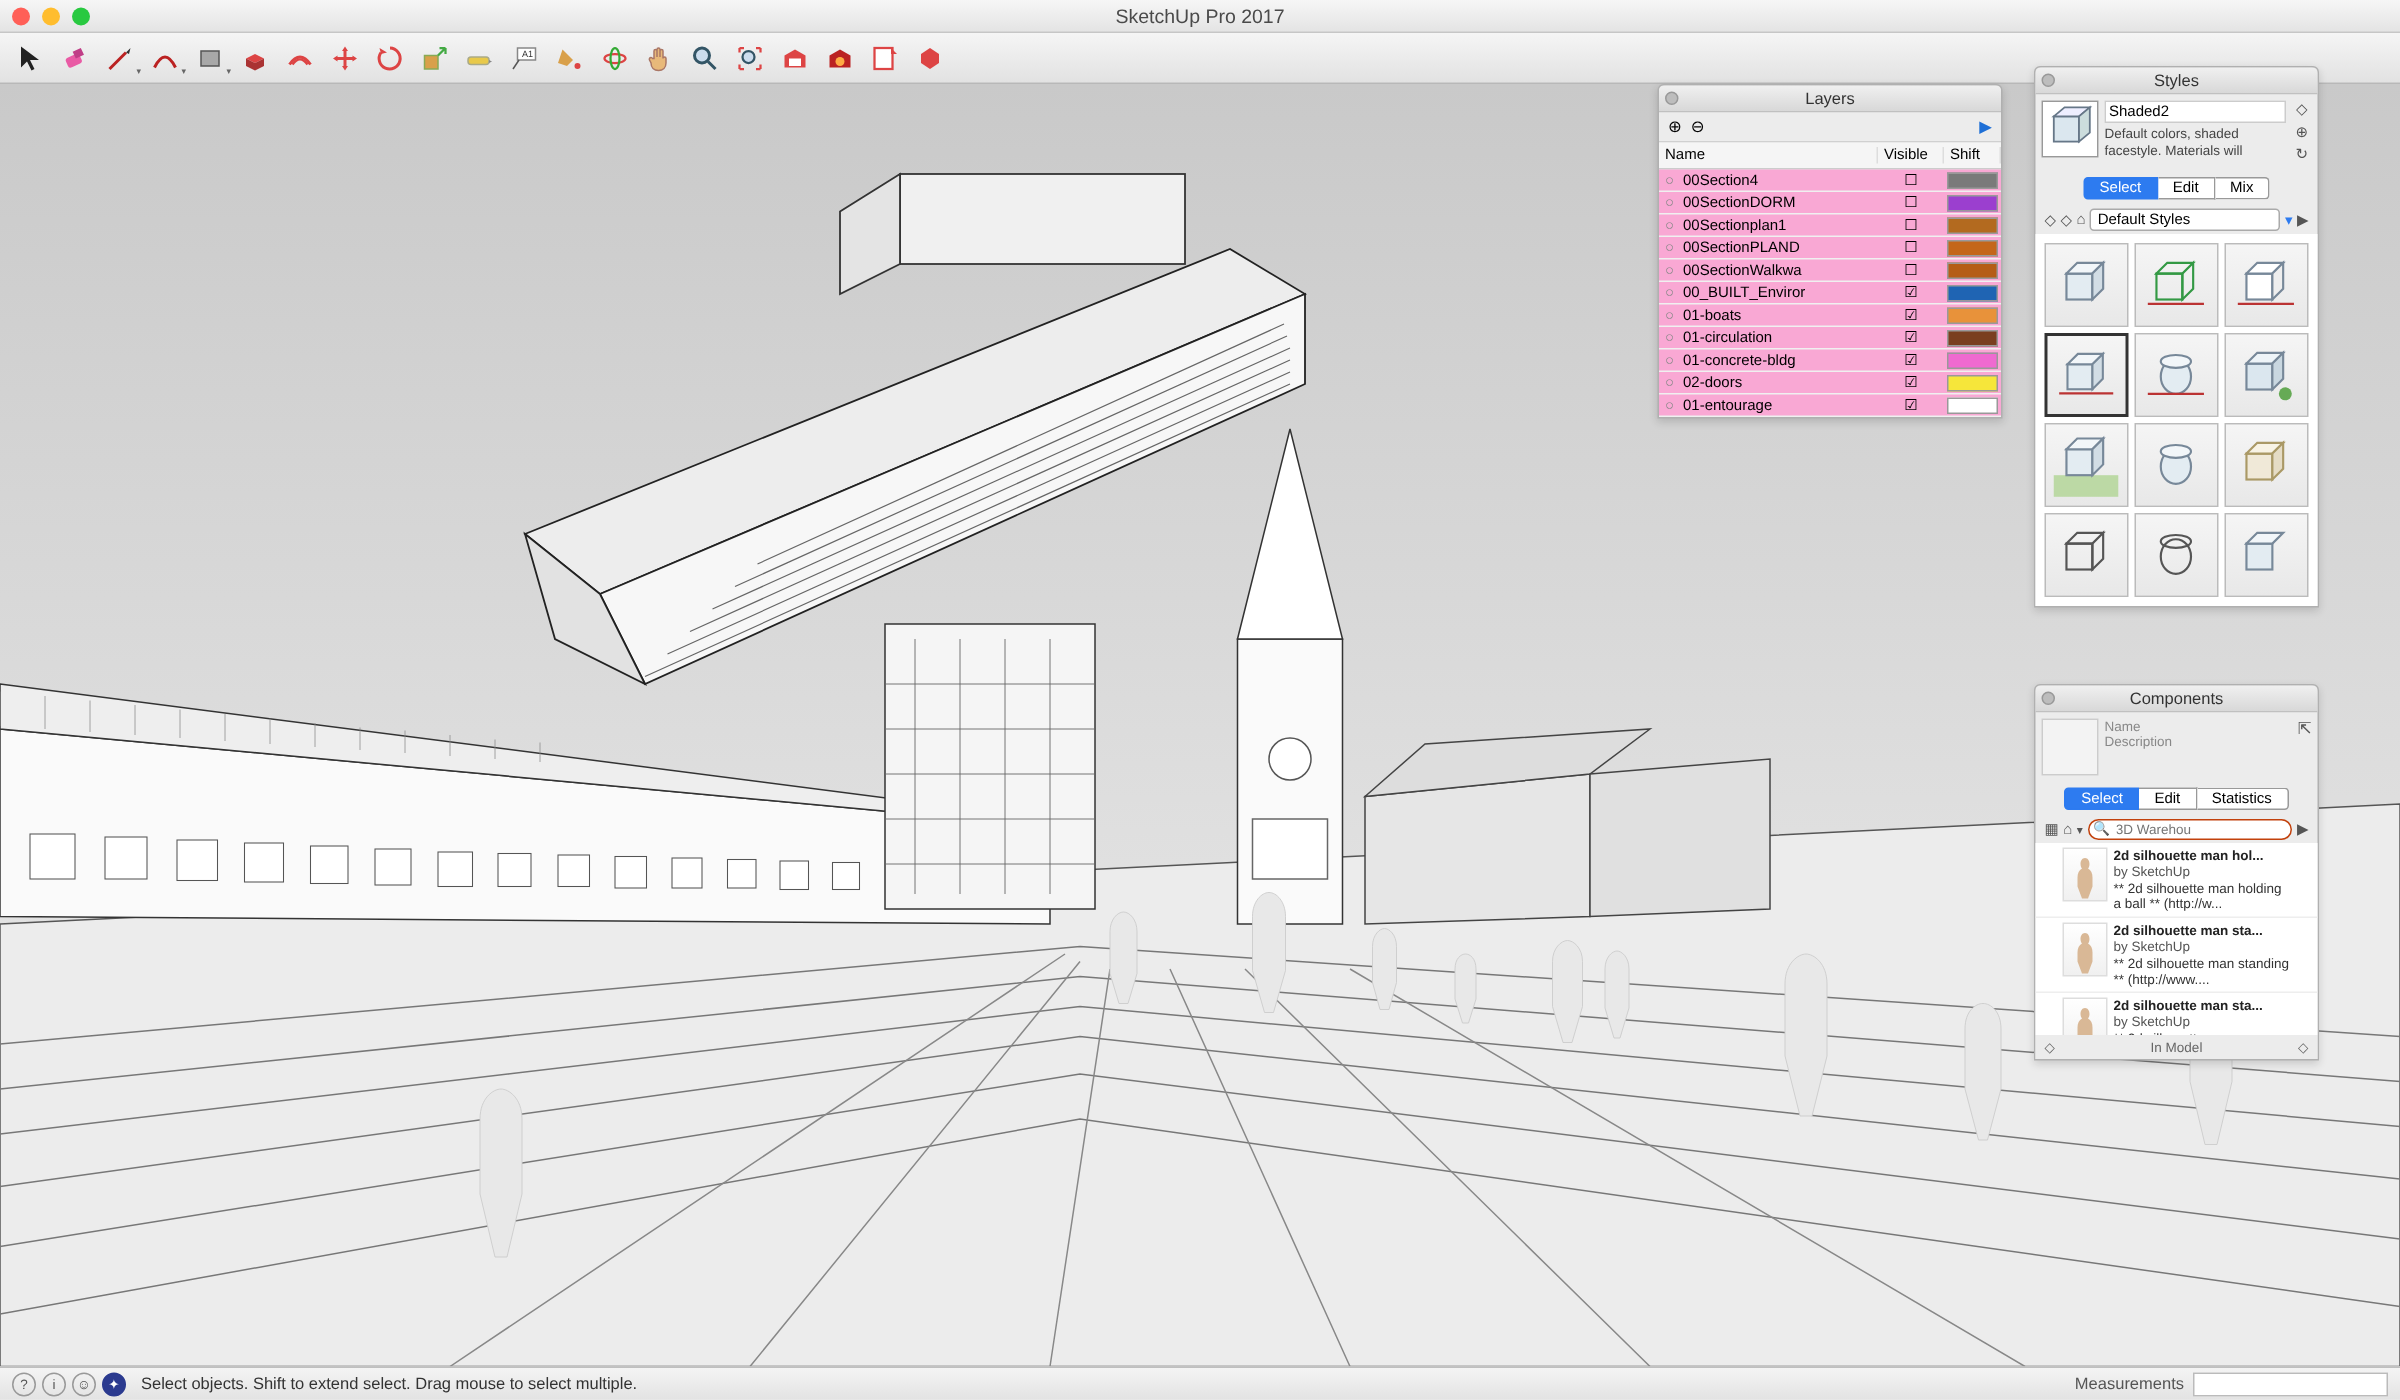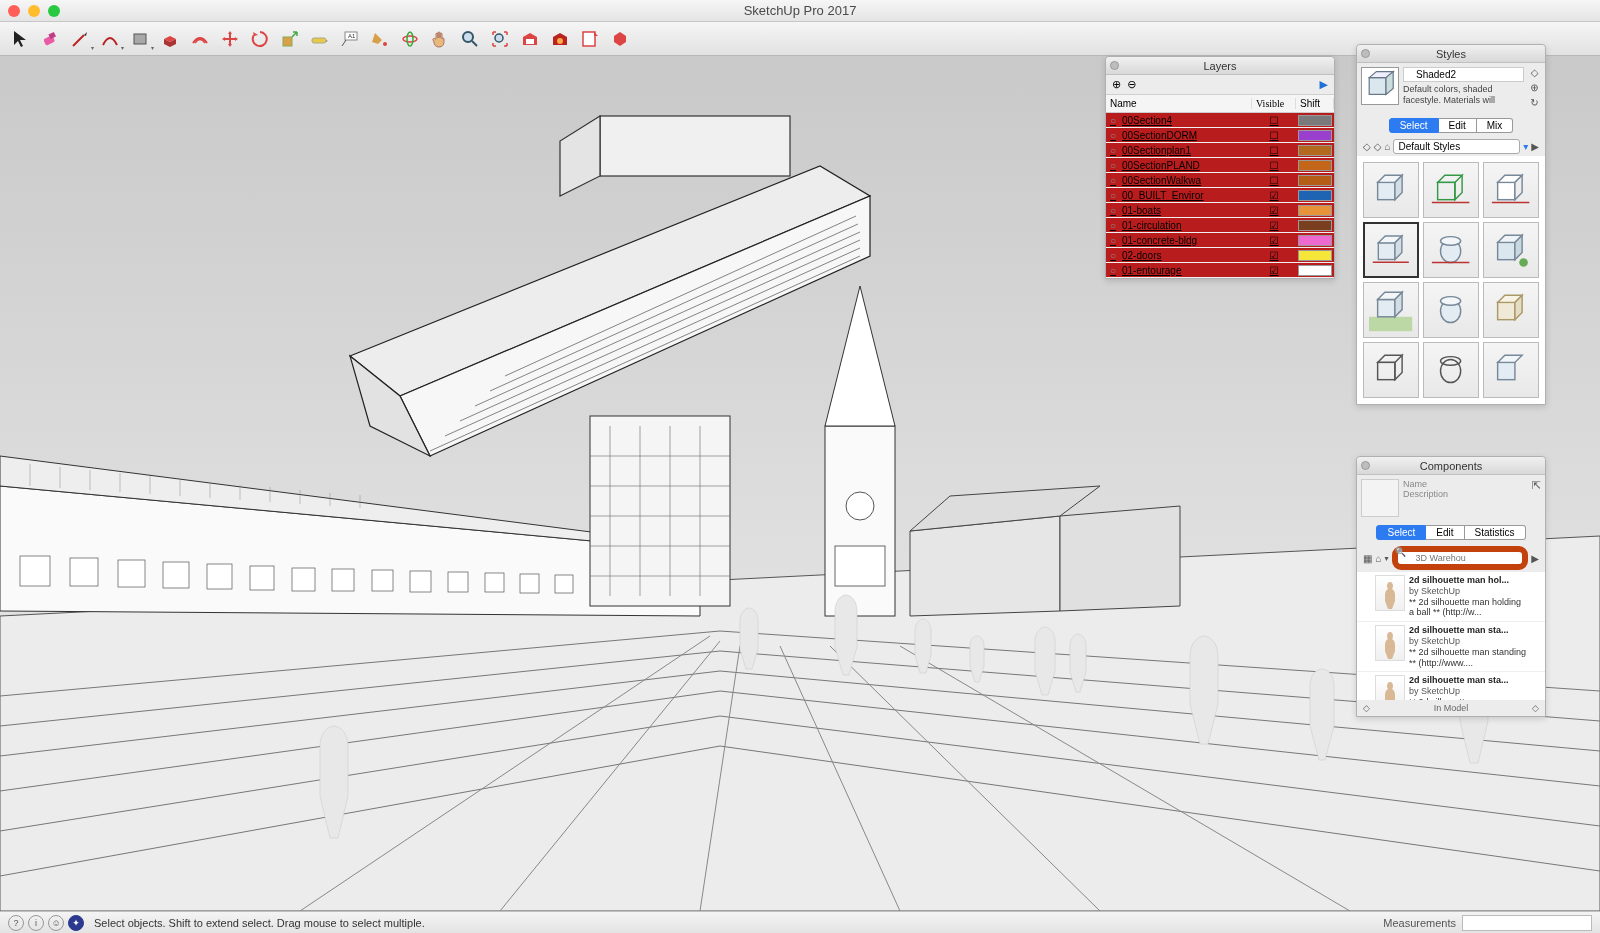--- a/index.html
+++ b/index.html
@@ -27,34 +27,34 @@
 .panel-hdr { height:18px; background:linear-gradient(#f0f0f0,#d8d8d8); border-bottom:1px solid #c0c0c0; border-radius:4px 4px 0 0; text-align:center; line-height:18px; font-size:11px; color:#333; position:relative; }
 .panel-hdr .pdot{ position:absolute; left:4px; top:4px; width:9px; height:9px; border-radius:50%; background:#bdbdbd; border:1px solid #999;}
 
 
 #layers { top:56px; left:1105px; width:230px; }
 .layers-tools { height:20px; display:flex; align-items:center; padding:0 6px; gap:6px; border-bottom:1px solid #d0d0d0; }
 .layers-tools span { cursor:pointer; font-size:11px; }
 .layers-tools .arrow { margin-left:auto; color:#1e6fd6; }
 .layers-cols { height:18px; display:flex; background:#f5f5f5; border-bottom:1px solid #ccc; font-size:10px; align-items:center;}
 .layers-cols div { padding:0 4px; border-right:1px solid #ddd; }
-.lc-name{flex:1;} .lc-vis{width:44px;font-family:Liberation Serif, serif;} .lc-col{width:38px;}
-.layers-list { background:#b91c1c; max-height:165px; overflow:hidden;text-decoration:underline; }
+.lc-name{flex:1;} .lc-vis{width:44px;} .lc-col{width:38px;}
+.layers-list { background:#f9a8d4; max-height:165px; overflow:hidden; }
 .lrow { height:15px; display:flex; align-items:center; font-size:10px; border-bottom:1px solid #f0f0f0; }
 .lrow .rad{width:14px; text-align:center;} .lrow .rad::before{content:"○"; color:#888;}
 .lrow .nm{flex:1; padding-left:2px; white-space:nowrap; overflow:hidden;}
 .lrow .vis{width:44px; text-align:center;}
 .lrow .clr{width:34px; height:11px; margin:0 2px;}
 
 
 #styles { top:44px; left:1356px; width:190px; }
 .sty-top { display:flex; padding:4px; gap:4px; align-items:flex-start; }
 .sty-thumb { width:38px; height:38px; border:1px solid #999; background:#fff; display:flex; align-items:center; justify-content:center;}
 .sty-info { flex:1; font-size:9px; }
-.sty-info .nm{ border:1px solid #ccc; background:#fff; padding:1px 12px; margin-bottom:2px; font-size:10px;}
+.sty-info .nm{ border:1px solid #ccc; background:#fff; padding:1px 2px; margin-bottom:2px; font-size:10px;}
 .sty-info .ds{ font-size:9px; color:#444; line-height:1.2; height:22px; overflow:hidden;}
 .sty-icons{display:flex; flex-direction:column; gap:2px;}
 .sty-icons span{width:13px;height:13px; font-size:10px; text-align:center; color:#555; cursor:pointer;}
 .sty-tabs { display:flex; justify-content:center; gap:0; margin:4px 0;}
 .sty-tabs div{ padding:1px 10px; font-size:10px; border:1px solid #999; background:#fff; cursor:pointer;}
 .sty-tabs div:first-child{border-radius:3px 0 0 3px;} .sty-tabs div:last-child{border-radius:0 3px 3px 0; border-left:none;}
 .sty-tabs div:nth-child(2){border-left:none;}
 .sty-tabs .on{background:#2d7bf0; color:#fff; border-color:#2d7bf0;}
 .sty-nav{display:flex; align-items:center; gap:3px; padding:2px 6px; font-size:10px;}
 .sty-nav .sel{flex:1; border:1px solid #aaa; background:#fff; padding:1px 4px; border-radius:3px; font-size:10px;}
@@ -65,21 +65,21 @@
 .sty-cell svg{width:80%;height:80%;}
 
 
 #components { top:456px; left:1356px; width:190px; }
 .cmp-top{display:flex; padding:4px; gap:4px;}
 .cmp-thumb{width:38px;height:38px;border:1px solid #ccc;background:#f3f3f3;}
 .cmp-info{flex:1; font-size:9px; color:#888;}
 .cmp-nav{display:flex; align-items:center; gap:3px; padding:2px 6px; font-size:10px;}
 .cmp-nav span{cursor:pointer;color:#555;}
 .cmp-srch{flex:1; position:relative;}
-.cmp-srch input{width:100%; border:6px solid #c2410c; border-radius:9px; padding:1px 6px 1px 18px; font-size:9px; color:#999;}
+.cmp-srch input{width:100%; border:1px solid #c2410c; border-radius:9px; padding:1px 6px 1px 18px; font-size:9px; color:#999;}
 .cmp-srch::before{content:"🔍"; position:absolute; left:4px; top:1px; font-size:9px; color:#999;}
 .cmp-list{background:#fff; max-height:128px; overflow:hidden;}
 .cmp-item{display:flex; gap:4px; padding:3px 18px; border-bottom:1px solid #eee;}
 .cmp-item .th{width:30px;height:36px; background:linear-gradient(#fff,#f0f0f0); border:1px solid #ddd; display:flex;align-items:flex-end;justify-content:center;}
 .cmp-item .th svg{width:18px;height:30px;}
 .cmp-item .tx{flex:1; font-size:9px; line-height:1.2;}
 .cmp-item .tx .t{font-weight:bold; color:#222;}
 .cmp-item .tx .a{color:#555;}
 .cmp-item .tx .d{color:#333;}
 .cmp-foot{height:16px; background:#ececec; display:flex; align-items:center; justify-content:center; font-size:9px; color:#666; position:relative;}

